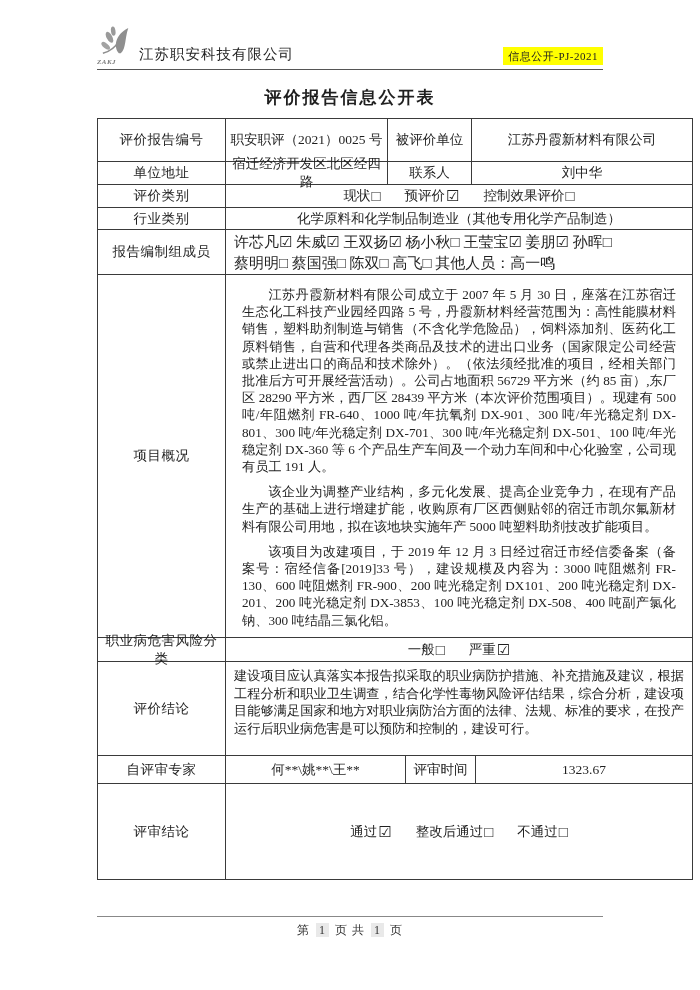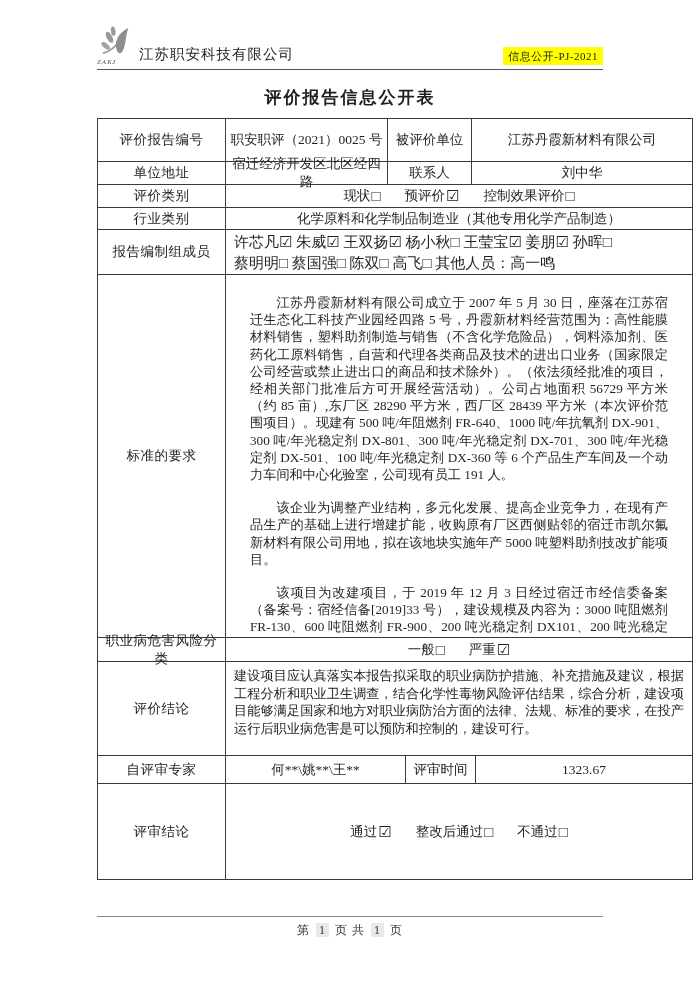--- a/index.html
+++ b/index.html
@@ -69,21 +69,21 @@
 
   .team-cell{
     display:block;text-align:left;padding:2px 8px;line-height:21px;
     font-size:15px;white-space:nowrap;overflow:hidden;
   }
 
   .para-cell{
     display:block;text-align:justify;padding:3px 8px 2px 8px;
     font-size:13.2px;line-height:17.2px;overflow:hidden;
   }
-  .para-cell p{margin:16px;text-indent:2em;}
+  .para-cell p{margin:8px;text-indent:2em;}
 
   .concl-cell{
     display:block;text-align:justify;padding:5px 8px;
     font-size:13.2px;line-height:17.6px;overflow:hidden;
   }
   .concl-cell p{margin:0;}
 
   
   .footer{
     position:absolute;top:916px;left:97px;width:506px;
@@ -148,21 +148,21 @@
 
     <div class="tr h45">
       <div class="td lbl">报告编制组成员</div>
       <div class="td grow team-cell">
         <div>许芯凡☑ 朱威☑ 王双扬☑ 杨小秋□ 王莹宝☑ 姜朋☑ 孙晖□</div>
         <div>蔡明明□ 蔡国强□ 陈双□ 高飞□ 其他人员：高一鸣</div>
       </div>
     </div>
 
     <div class="tr h364">
-      <div class="td lbl">标准的要求</div>
+      <div class="td lbl">项目概况</div>
       <div class="td grow para-cell">
         <p>江苏丹霞新材料有限公司成立于 2007 年 5 月 30 日，座落在江苏宿迁生态化工科技产业园经四路 5 号，丹霞新材料经营范围为：高性能膜材料销售，塑料助剂制造与销售（不含化学危险品），饲料添加剂、医药化工原料销售，自营和代理各类商品及技术的进出口业务（国家限定公司经营或禁止进出口的商品和技术除外）。（依法须经批准的项目，经相关部门批准后方可开展经营活动）。公司占地面积 56729 平方米（约 85 亩）,东厂区 28290 平方米，西厂区 28439 平方米（本次评价范围项目）。现建有 500 吨/年阻燃剂 FR-640、1000 吨/年抗氧剂 DX-901、300 吨/年光稳定剂 DX-801、300 吨/年光稳定剂 DX-701、300 吨/年光稳定剂 DX-501、100 吨/年光稳定剂 DX-360 等 6 个产品生产车间及一个动力车间和中心化验室，公司现有员工 191 人。</p>
         <p>该企业为调整产业结构，多元化发展、提高企业竞争力，在现有产品生产的基础上进行增建扩能，收购原有厂区西侧贴邻的宿迁市凯尔氟新材料有限公司用地，拟在该地块实施年产 5000 吨塑料助剂技改扩能项目。</p>
         <p>该项目为改建项目，于 2019 年 12 月 3 日经过宿迁市经信委备案（备案号：宿经信备[2019]33 号），建设规模及内容为：3000 吨阻燃剂 FR-130、600 吨阻燃剂 FR-900、200 吨光稳定剂 DX101、200 吨光稳定剂 DX-201、200 吨光稳定剂 DX-3853、100 吨光稳定剂 DX-508、400 吨副产氯化钠、300 吨结晶三氯化铝。</p>
       </div>
     </div>
 
     <div class="tr h24">
       <div class="td lbl">职业病危害风险分类</div>
       <div class="td grow optrow">

